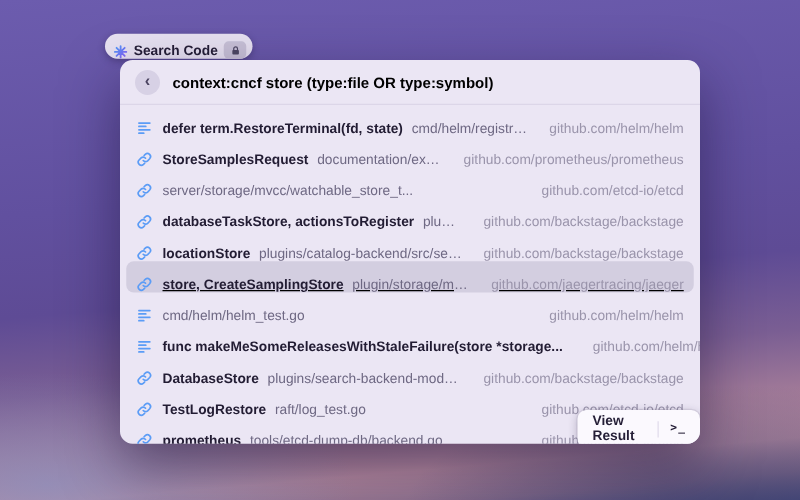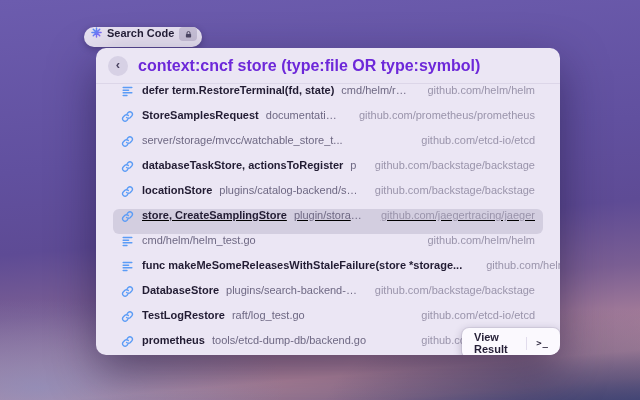--- a/index.html
+++ b/index.html
@@ -12,21 +12,21 @@
       radial-gradient(55% 32% at 6% 97%, rgba(128,148,202,0.55), rgba(128,148,202,0) 70%),
       radial-gradient(70% 40% at 94% 102%, rgba(66,66,112,0.75), rgba(66,66,112,0) 62%),
       linear-gradient(175deg,
         #6c5cae 0%, #61509f 38%, #5e4b95 56%, #7a5e93 70%,
         #a17a98 81%, #b78ba0 89%, #8a6f8d 95%, #454c7e 100%);
   }
 
   
   .chip {
     position:absolute; left:84px; top:27px; height:20px;
-    display:flex; align-items:flex-start; gap:5px; padding:0 5px 0 7px;
+    display:flex; align-items:flex-end; gap:5px; padding:0 5px 0 7px;
     background:rgba(236,231,244,0.96); border-radius:10px;
     box-shadow:0 2px 6px rgba(30,20,60,0.35);
   }
   .chip-label { font-size:11px; font-weight:700; color:#241e36; }
   .chip-lock {
     width:18px; height:14px; border-radius:4px; background:#c8c1d7;
     display:flex; align-items:center; justify-content:center;
   }
 
   
@@ -39,26 +39,26 @@
   .searchbar {
     height:36px; display:flex; align-items:center; padding:0 12px;
     border-bottom:1px solid #dcd6e8;
   }
   .back-btn {
     width:20px; height:20px; border-radius:50%; background:#d7d1e5;
     display:flex; align-items:center; justify-content:center;
     font-size:13px; font-weight:700; color:#4a4360; cursor:default;
     line-height:1; padding-bottom:2px;
   }
-  .query { margin-left:10px; font-size:16px; font-weight:700; color:#6d28d9; }
+  .query { margin-left:10px; font-size:12px; font-weight:700; color:#000000; }
 
   .results { padding-top:0; }
   .row {
-    height:25px; margin:0 17px; padding:0 8px; border-radius:6px;
-    display:flex; align-items:flex-start; gap:7px; white-space:nowrap;
+    height:25px; margin:0 5px; padding:0 8px; border-radius:6px;
+    display:flex; align-items:flex-end; gap:7px; white-space:nowrap;
   }
   .row.selected { background:#d3cee0;text-decoration:underline; }
   .row .r-icon { flex:0 0 14px; width:14px; height:14px; display:flex; align-items:center; }
   .row .r-name { font-size:11px; font-weight:700; color:#221c33; flex-shrink:0; }
   .row .r-path { font-size:11px; color:#6e6883; overflow:hidden; text-overflow:ellipsis; }
   .row .r-repo { margin-left:auto; font-size:11px; color:#9a94ab; flex-shrink:0; padding-left:10px; }
 
   
   .action-bar {
     position:absolute; left:366px; top:280px; height:30px;

